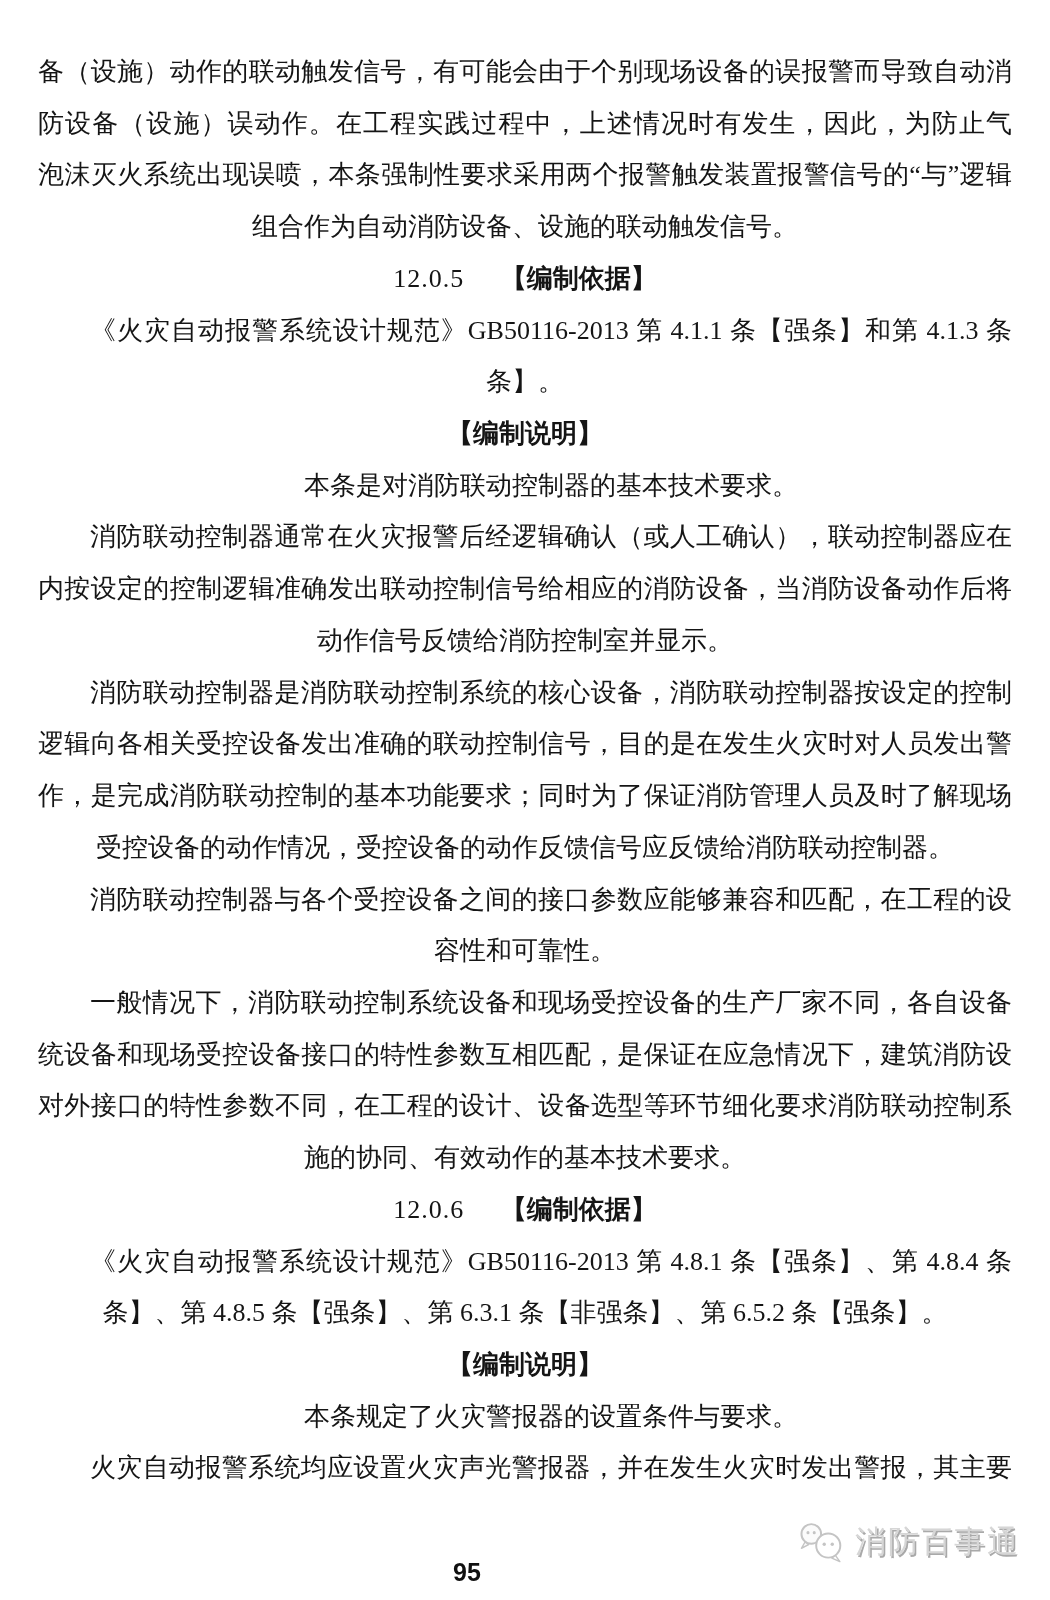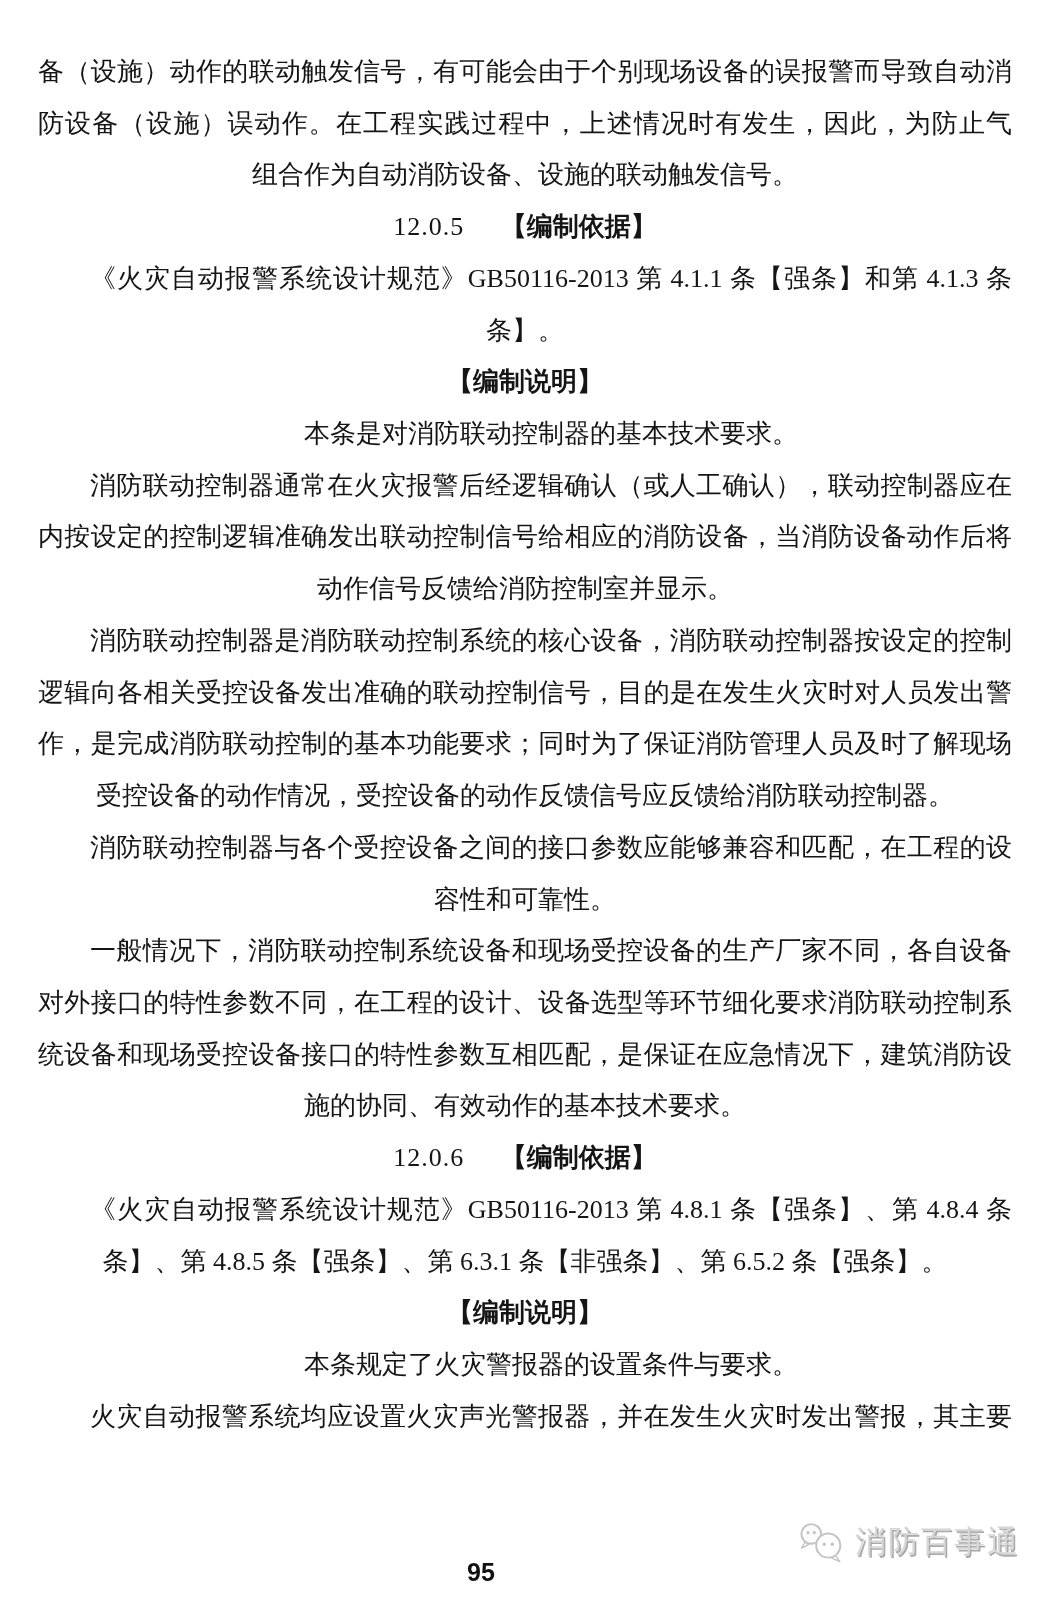--- a/index.html
+++ b/index.html
@@ -34,21 +34,21 @@
     -moz-text-align-last:justify;
     text-justify:inter-character;
   }
   
   .ind{ text-indent:52px; }
   
   .hd .htitle{ font-weight:bold; }
   .hd .hnum{ margin-right:30px; letter-spacing:1px; }
   .pagenum{
     position:absolute;
-    top:1558px;left:14px;width:934px;
+    top:1558px;left:0;width:934px;
     text-align:center;
     font-family:"Liberation Sans","DejaVu Sans",sans-serif;
     font-weight:bold;
     font-size:25px;
     color:#101010;
   }
   .watermark{
     position:absolute;
     top:1520px;right:30px;
     display:flex;
@@ -65,20 +65,21 @@
   .wm-icon{ display:block; }
 </style>
 </head>
 <body>
 
 <div class="page">
 
   <div class="text">
     <div class="ln fill">备（设施）动作的联动触发信号，有可能会由于个别现场设备的误报警而导致自动消</div>
     <div class="ln fill">防设备（设施）误动作。在工程实践过程中，上述情况时有发生，因此，为防止气体、</div>
+    <div class="ln fill">泡沫灭火系统出现误喷，本条强制性要求采用两个报警触发装置报警信号的“与”逻辑</div>
     <div class="ln">组合作为自动消防设备、设施的联动触发信号。</div>
 
     <div class="ln hd">
       <span class="hnum">12.0.5</span>
       <span class="htitle">【编制依据】</span>
     </div>
 
     <div class="ln fill ind">《火灾自动报警系统设计规范》GB50116-2013 第 4.1.1 条【强条】和第 4.1.3 条【强</div>
     <div class="ln">条】。</div>
 
@@ -90,22 +91,22 @@
     <div class="ln fill ind">消防联动控制器通常在火灾报警后经逻辑确认（或人工确认），联动控制器应在 3s</div>
     <div class="ln fill">内按设定的控制逻辑准确发出联动控制信号给相应的消防设备，当消防设备动作后将</div>
     <div class="ln">动作信号反馈给消防控制室并显示。</div>
     <div class="ln fill ind">消防联动控制器是消防联动控制系统的核心设备，消防联动控制器按设定的控制</div>
     <div class="ln fill">逻辑向各相关受控设备发出准确的联动控制信号，目的是在发生火灾时对人员发出警报</div>
     <div class="ln fill">作，是完成消防联动控制的基本功能要求；同时为了保证消防管理人员及时了解现场</div>
     <div class="ln">受控设备的动作情况，受控设备的动作反馈信号应反馈给消防联动控制器。</div>
     <div class="ln fill ind">消防联动控制器与各个受控设备之间的接口参数应能够兼容和匹配，在工程的设计</div>
     <div class="ln">容性和可靠性。</div>
     <div class="ln fill ind">一般情况下，消防联动控制系统设备和现场受控设备的生产厂家不同，各自设备</div>
+    <div class="ln fill">统设备和现场受控设备接口的特性参数互相匹配，是保证在应急情况下，建筑消防设</div>
     <div class="ln fill">对外接口的特性参数不同，在工程的设计、设备选型等环节细化要求消防联动控制系</div>
-    <div class="ln fill">统设备和现场受控设备接口的特性参数互相匹配，是保证在应急情况下，建筑消防设</div>
     <div class="ln">施的协同、有效动作的基本技术要求。</div>
 
     <div class="ln hd">
       <span class="hnum">12.0.6</span>
       <span class="htitle">【编制依据】</span>
     </div>
 
     <div class="ln fill ind">《火灾自动报警系统设计规范》GB50116-2013 第 4.8.1 条【强条】、第 4.8.4 条【强</div>
     <div class="ln">条】、第 4.8.5 条【强条】、第 6.3.1 条【非强条】、第 6.5.2 条【强条】。</div>
 

